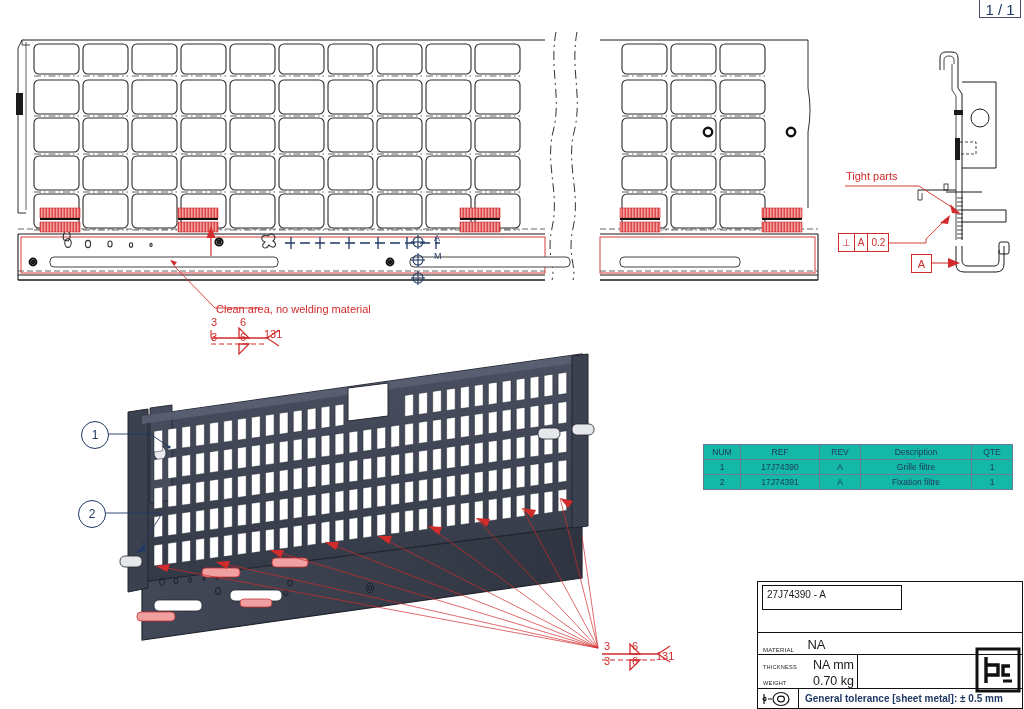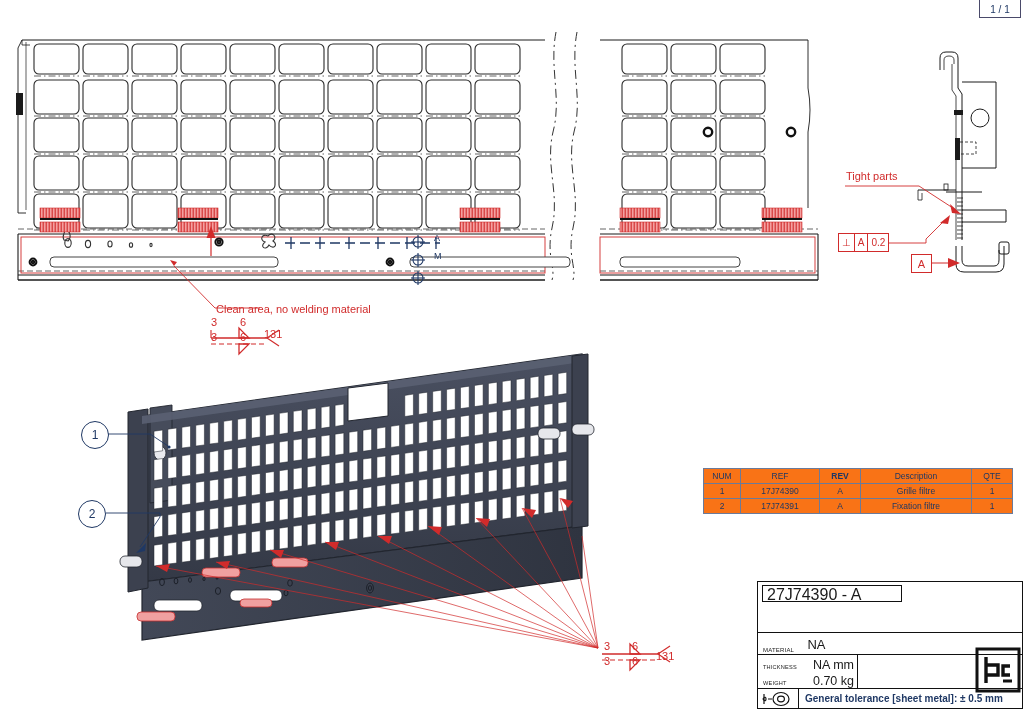--- a/index.html
+++ b/index.html
@@ -7,36 +7,36 @@
        font-family:"Liberation Sans",sans-serif;color:#1a1a1a;}
   .sheet{position:absolute;inset:0;background:#fff;}
 
   
   .abs{position:absolute;}
   svg{display:block;overflow:visible;}
 
   
   #fmt-box{right:3px;top:-14px;width:40px;height:30px;border:1px solid #4a4a6a;
            background:#fff;display:flex;align-items:flex-end;justify-content:center;}
-  #fmt-box .pg{font-size:10px;color:#1f3864;line-height:13px;padding-bottom:1px;}
+  #fmt-box .pg{font-size:15px;color:#1f3864;line-height:13px;padding-bottom:1px;}
 
   
-  #bom{left:703px;top:468px;border-collapse:collapse;font-size:8.5px;color:#1f3864;
-       background:#f97316;}
+  #bom{left:703px;top:444px;border-collapse:collapse;font-size:8.5px;color:#1f3864;
+       background:#14b8a6;}
   #bom td,#bom th{border:1px solid #6b7a99;padding:1px 2px;text-align:center;
                   font-weight:normal;line-height:12px;}
   #bom thead td{font-weight:normal;}
-  #bom .c-num{width:32px;} #bom .c-ref{width:74px;} #bom .c-rev{width:36px;font-weight:bold;}
+  #bom .c-num{width:32px;} #bom .c-ref{width:74px;} #bom .c-rev{width:36px;}
   #bom .c-desc{width:106px;margin-top:28px;} #bom .c-qte{width:36px;}
 
   
   #titleblock{left:757px;top:581px;width:266px;height:128px;border:1.4px solid #111;
               background:#fff;box-sizing:border-box;}
-  #tb-ref{position:absolute;left:4px;top:3px;width:140px;height:17px;
-          border:1px solid #111;box-sizing:border-box;font-size:16px;
+  #tb-ref{position:absolute;left:4px;top:3px;width:140px;height:25px;
+          border:1px solid #111;box-sizing:border-box;font-size:10px;
           padding:1px 4px;line-height:15px;}
   #tb-title{position:absolute;left:5px;top:22px;font-size:19px;line-height:24px;}
   #tb-sep1{position:absolute;left:0;right:0;top:50px;height:1.2px;background:#111;}
   #tb-mat{position:absolute;left:5px;top:53px;}
   #tb-mat .lbl{font-size:6px;letter-spacing:.2px;display:inline-block;width:40px;
                vertical-align:bottom;}
   #tb-mat .val{font-size:13px;text-align:right;}
   #tb-sep2{position:absolute;left:0;right:0;top:72px;height:1.2px;background:#111;}
   #tb-grid{position:absolute;left:0;top:73px;right:0;height:33px;display:flex;}
   .tb-col{position:relative;padding:1px 3px 0 5px;box-sizing:border-box;}

